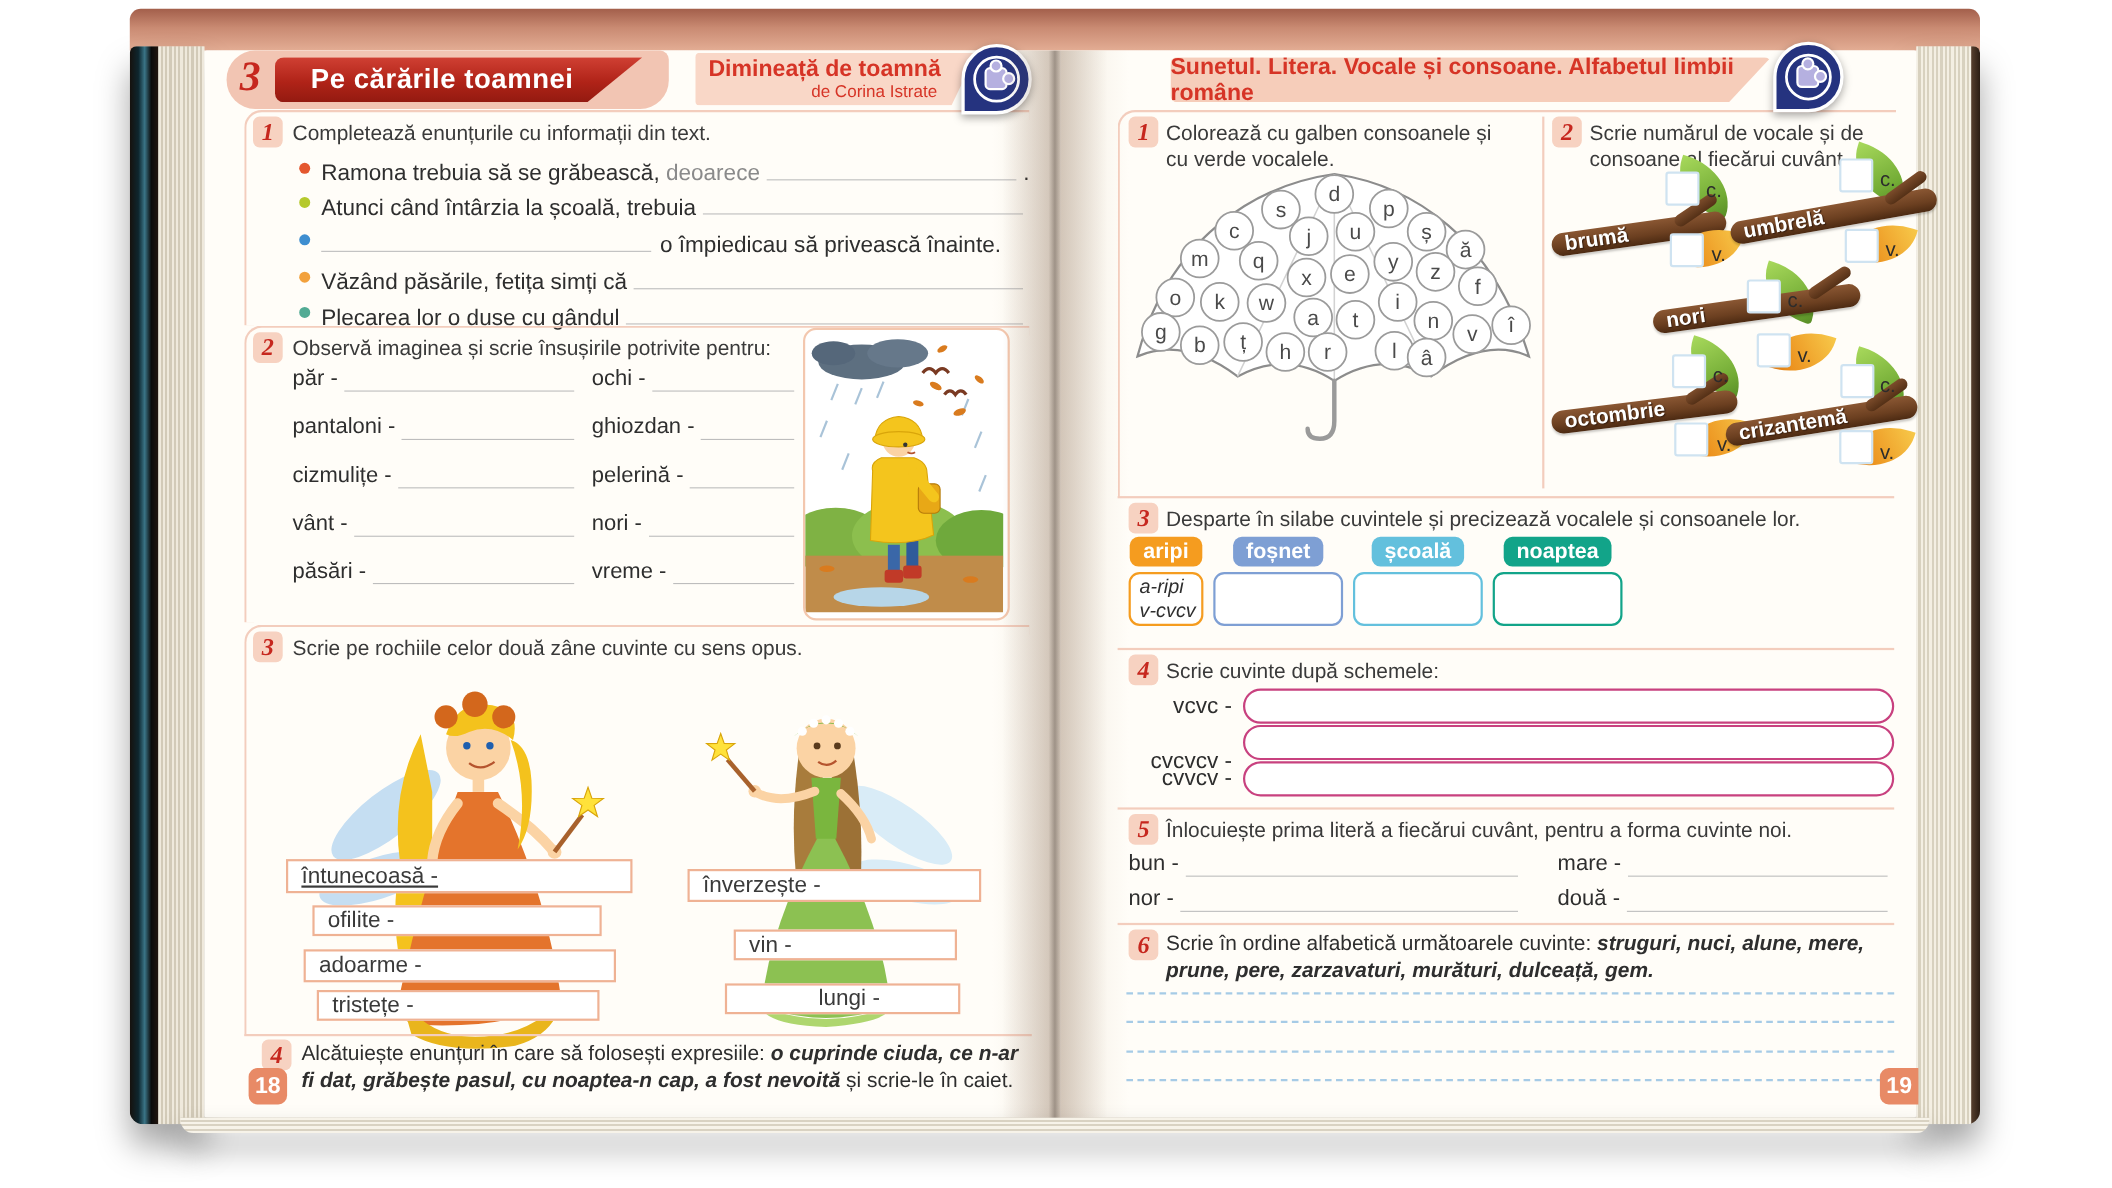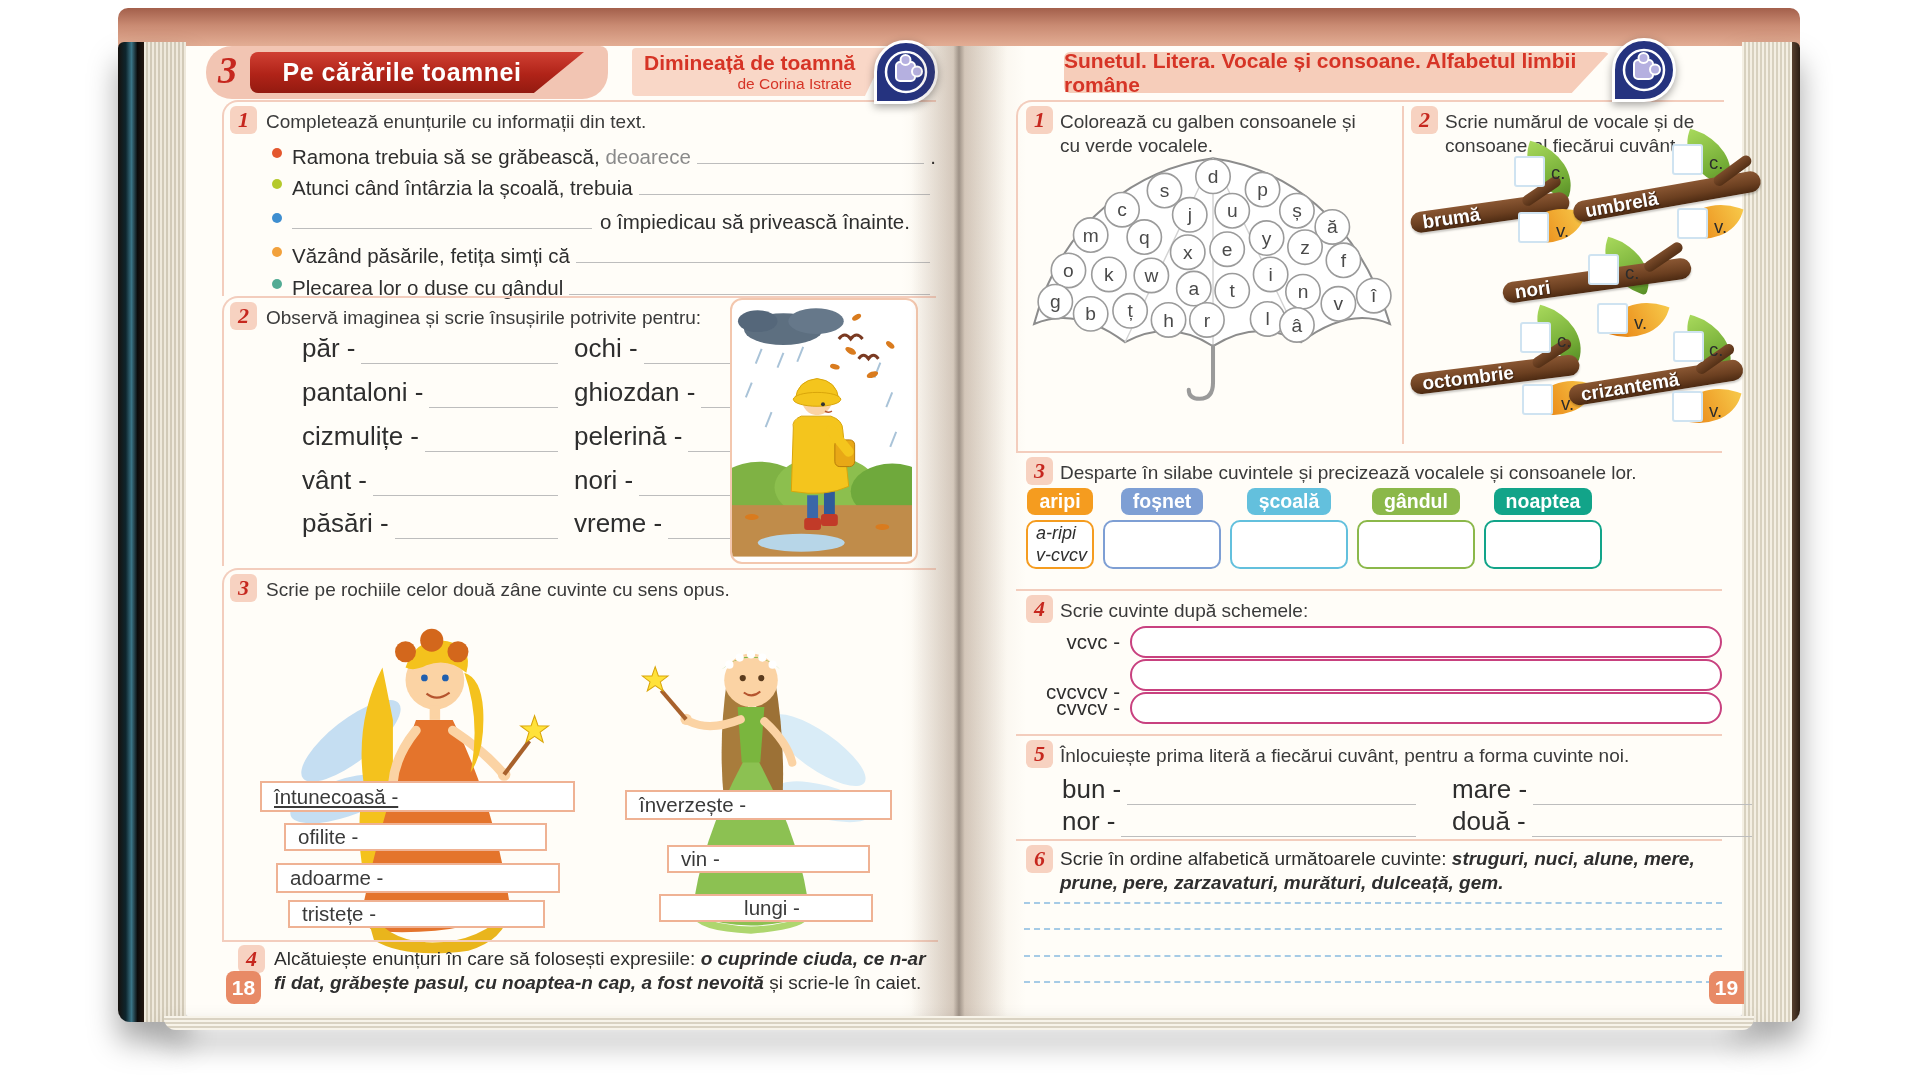--- a/index.html
+++ b/index.html
@@ -33,21 +33,21 @@
   .hr{position:absolute;border-top:2px solid #f3cdbd;}
   .vline{position:absolute;width:2px;background:#f3cdbd;}
   .ex-num{position:absolute;width:27px;height:28px;background:#f7d2c1;border-radius:6px;
     color:#c6271e;font:italic bold 22px "Liberation Serif",serif;text-align:center;line-height:27px;}
   .prompt{position:absolute;font-size:19px;color:#3a3a3a;line-height:1.28;}
   .wline{display:inline-block;border-bottom:1.6px solid #bdbdbd;height:1.05em;}
   .flexline{flex:1;border-bottom:1.6px solid #bdbdbd;height:1.05em;margin:0 6px;}
   .brow{position:absolute;display:flex;align-items:baseline;font-size:20.5px;color:#2e2e2e;}
   .bullet-dot{width:10px;height:10px;border-radius:50%;margin:7px 10px 0 0;flex:0 0 auto;align-self:flex-start;}
   .gray{color:#8a8a8a;}
-  .pairrow{position:absolute;display:flex;align-items:flex-end;font-size:26px;color:#2e2e2e;margin-left:36px;}
+  .pairrow{position:absolute;display:flex;align-items:center;font-size:20px;color:#2e2e2e;}
   .page-tab{position:absolute;bottom:12px;width:35px;height:33px;background:#e88a66;color:#fff;
     font-weight:bold;font-size:21px;display:flex;align-items:center;justify-content:center;z-index:6;}
   
   .unit-plate{position:absolute;left:20px;top:0;width:402px;height:53px;background:#f2c5b3;border-radius:26px 8px 26px 26px;}
   .unit-num{position:absolute;left:12px;top:2px;font:italic bold 38px "Liberation Serif",serif;color:#c6271e;}
   .ribbon{position:absolute;left:44px;top:6px;width:334px;height:41px;
     background:linear-gradient(180deg,#d04033 0%,#b02318 55%,#931a10 100%);
     clip-path:polygon(0 0,100% 0,85% 100%,0 100%);border-radius:8px 0 0 8px;
     display:flex;align-items:center;justify-content:center;padding-right:30px;box-sizing:border-box;
     color:#fff;font-weight:bold;font-size:25px;letter-spacing:.5px;}
@@ -485,24 +485,20 @@
         </div>
         <div class="syll-col" style="width:118px;">
           <span class="chip" style="background: rgb(126, 159, 212);">foșnet</span>
           <div class="syll-box" style="border-color: rgb(126, 159, 212);"></div>
         </div>
         <div class="syll-col" style="width:118px;">
           <span class="chip" style="background: rgb(99, 192, 221);">școală</span>
           <div class="syll-box" style="border-color: rgb(99, 192, 221);"></div>
         </div>
         <div class="syll-col" style="width:118px;">
-          <span class="chip" style="background: rgb(139, 184, 74);">gândul</span>
-          <div class="syll-box" style="border-color: rgb(139, 184, 74);"></div>
-        </div>
-        <div class="syll-col" style="width:118px;">
           <span class="chip" style="background: rgb(18, 164, 137);">noaptea</span>
           <div class="syll-box" style="border-color: rgb(18, 164, 137);"></div>
         </div>
       </div>
 
       <div class="hr" style="left:52px;top:543px;width:706px;"></div>
       <span class="ex-num" style="left:62px;top:549px;">4</span>
       <div class="prompt" style="left:96px;top:553px;">Scrie cuvinte după schemele:</div>
       <span class="scheme-label" style="left:56px;top:584px;">vcvc -</span>
       <div class="scheme-box" style="left:166px;top:580px;width:592px;"></div>

